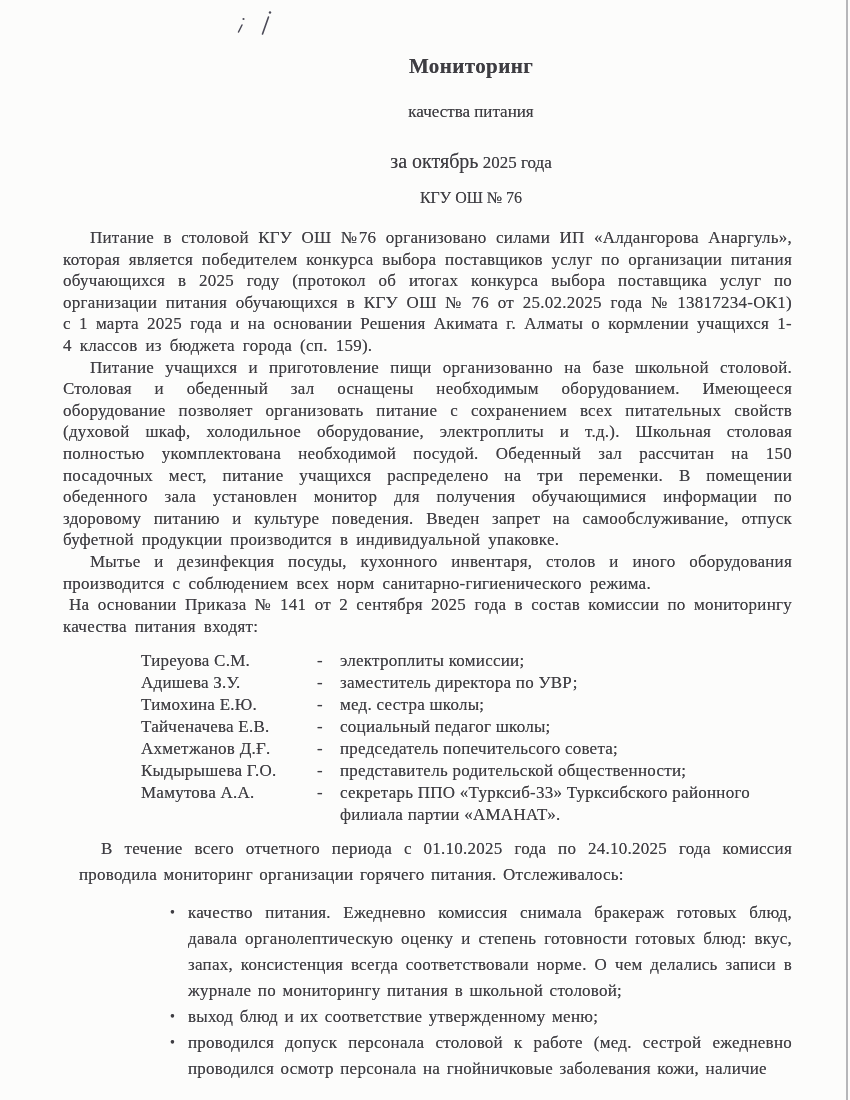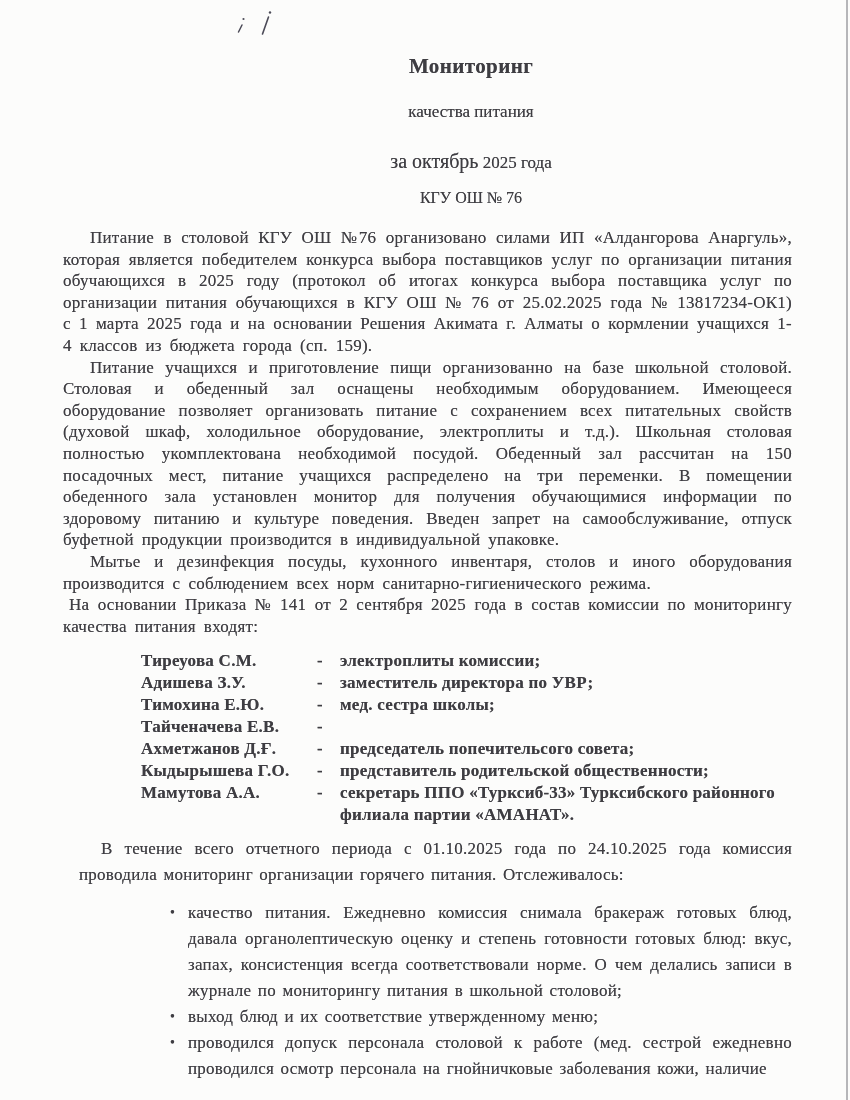--- a/index.html
+++ b/index.html
@@ -75,21 +75,20 @@
     text-indent: 27px;
     word-spacing: 3.5px;
     letter-spacing: 0.25px;
   }
   p.para.small-indent {
     text-indent: 6px;
   }
 
   .commission-list {
     margin: 13px 0 0 78px;
-    font-weight: bold;
   }
   .member-row {
     display: flex;
     align-items: flex-start;
     font-size: 17px;
     line-height: 22px;
     letter-spacing: 0.25px;
   }
   .member-name {
     flex: 0 0 auto;
@@ -178,20 +177,21 @@
         <span class="member-role">заместитель директора по УВР;</span>
       </div>
       <div class="member-row">
         <span class="member-name">Тимохина Е.Ю.</span>
         <span class="member-dash">-</span>
         <span class="member-role">мед. сестра школы;</span>
       </div>
       <div class="member-row">
         <span class="member-name">Тайченачева Е.В.</span>
         <span class="member-dash">-</span>
+        <span class="member-role">социальный педагог школы;</span>
       </div>
       <div class="member-row">
         <span class="member-name">Ахметжанов Д.Ғ.</span>
         <span class="member-dash">-</span>
         <span class="member-role">председатель попечительсого совета;</span>
       </div>
       <div class="member-row">
         <span class="member-name">Кыдырышева Г.О.</span>
         <span class="member-dash">-</span>
         <span class="member-role">представитель родительской общественности;</span>

